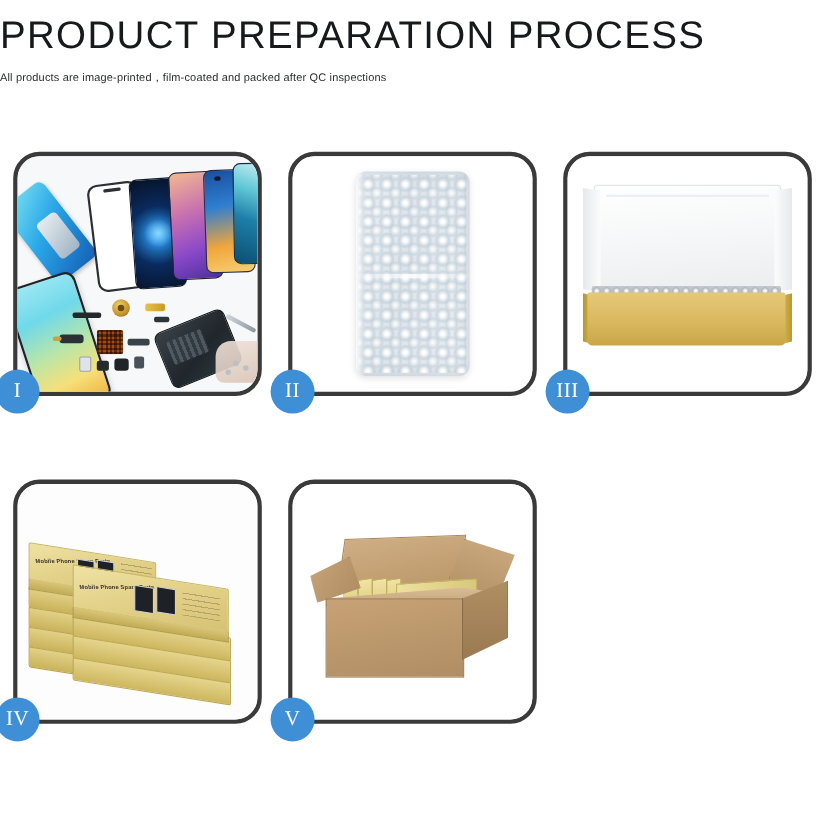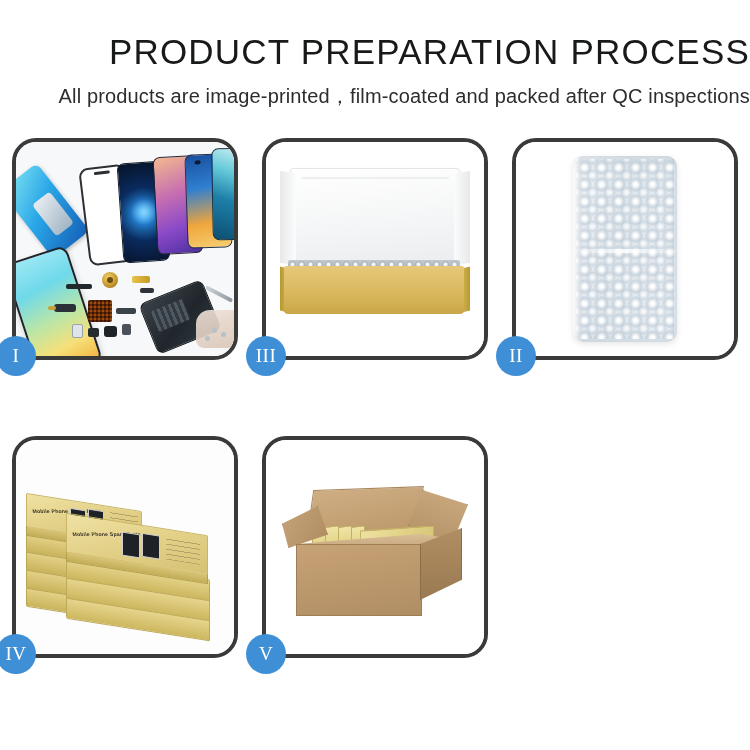--- a/index.html
+++ b/index.html
@@ -4,27 +4,27 @@
 <style>
   html,body{margin:0;padding:0;}
   body{
     width:750px;height:750px;background:#ffffff;
     font-family:"Liberation Sans",sans-serif;
     overflow:hidden;position:relative;
   }
   .page{width:750px;height:750px;position:relative;}
 
   
-  .header{padding-top:33px;text-align:right;}
+  .header{padding-top:14px;text-align:left;}
   .title{
     font-size:35px;font-weight:400;letter-spacing:1.2px;color:#17191a;
     line-height:1.1;white-space:nowrap;
   }
   .subtitle{
-    font-size:20px;font-weight:400;color:#2b2d2e;margin-top:11px;
+    font-size:10px;font-weight:400;color:#2b2d2e;margin-top:11px;
     letter-spacing:.15px;white-space:nowrap;
   }
 
   
   .grid{
     position:absolute;left:12px;top:138px;
     width:726px;
     display:grid;
     grid-template-columns:226px 226px 226px;
     grid-template-rows:222px 222px;
@@ -283,42 +283,42 @@
         <div class="part hand"></div>
         <div class="part tweez"></div>
         <div class="part screw sc1"></div>
         <div class="part screw sc2"></div>
         <div class="part screw sc3"></div>
       </div>
       <div class="badge">I</div>
     </div>
 
     <div class="panel">
+      <div class="panel-inner p2">
+        <div class="bubblepack">
+          <div class="bubbles"></div>
+          <div class="bubbles2"></div>
+          <div class="packseam"></div>
+          <div class="packedge"></div>
+        </div>
+      </div>
+      <div class="badge">II</div>
+    </div>
+
+    <div class="panel">
       <div class="panel-inner p3">
         <div class="lid"></div>
         <div class="lidflapL"></div>
         <div class="lidflapR"></div>
         <div class="trayInner"></div>
         <div class="trayLipL"></div>
         <div class="trayLipR"></div>
         <div class="tray"></div>
       </div>
       <div class="badge">III</div>
-    </div>
-
-    <div class="panel">
-      <div class="panel-inner p2">
-        <div class="bubblepack">
-          <div class="bubbles"></div>
-          <div class="bubbles2"></div>
-          <div class="packseam"></div>
-          <div class="packedge"></div>
-        </div>
-      </div>
-      <div class="badge">II</div>
     </div>
 
     <div class="panel">
       <div class="panel-inner p4">
         <div class="stack">
           <div class="lyrB" style="top:128px;"></div>
           <div class="lyrB" style="top:110px;"></div>
           <div class="lyrB" style="top:92px;"></div>
           <div class="lyrB" style="top:74px;"></div>
 

